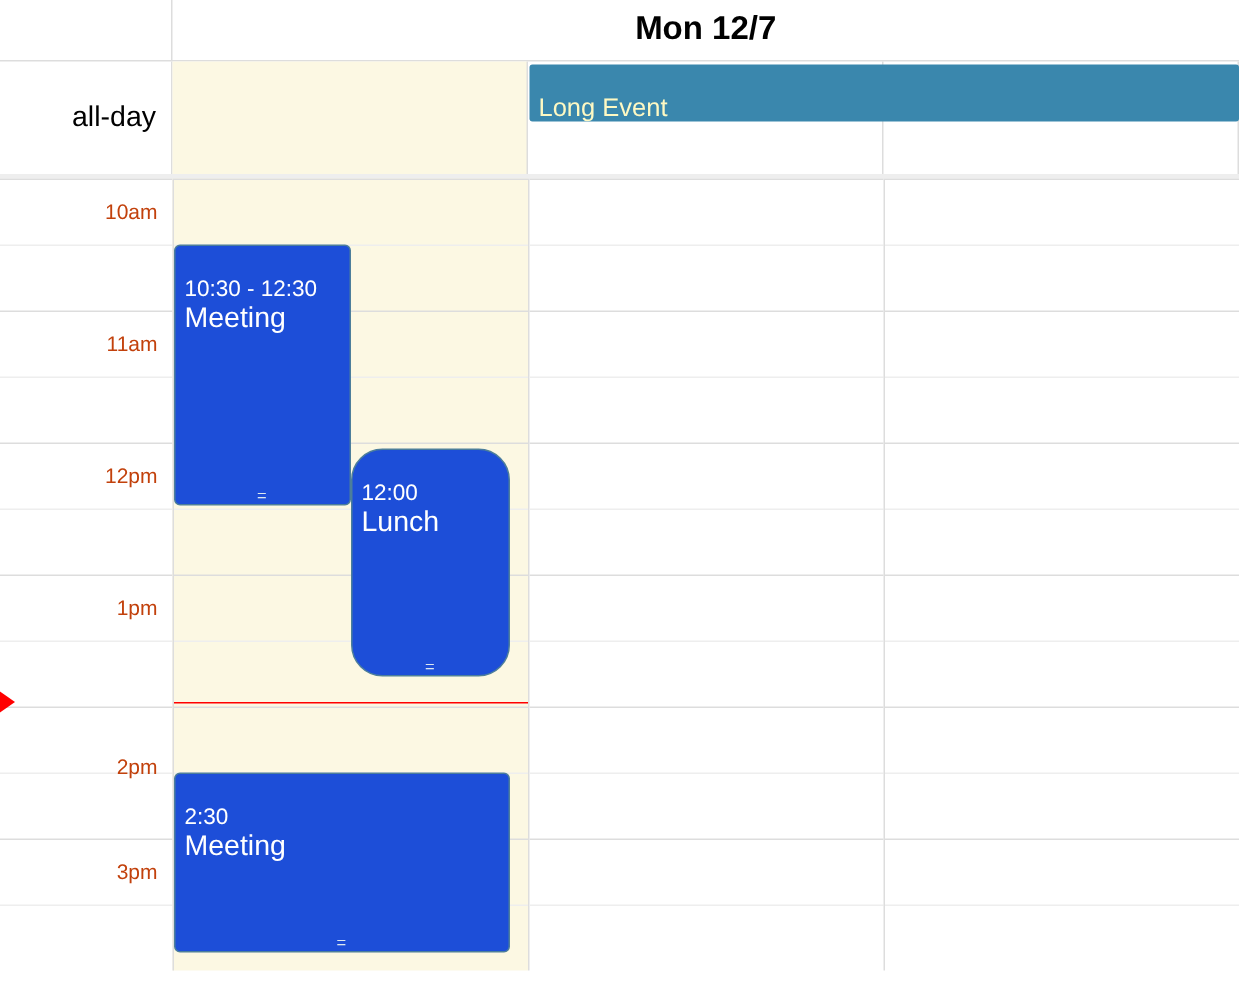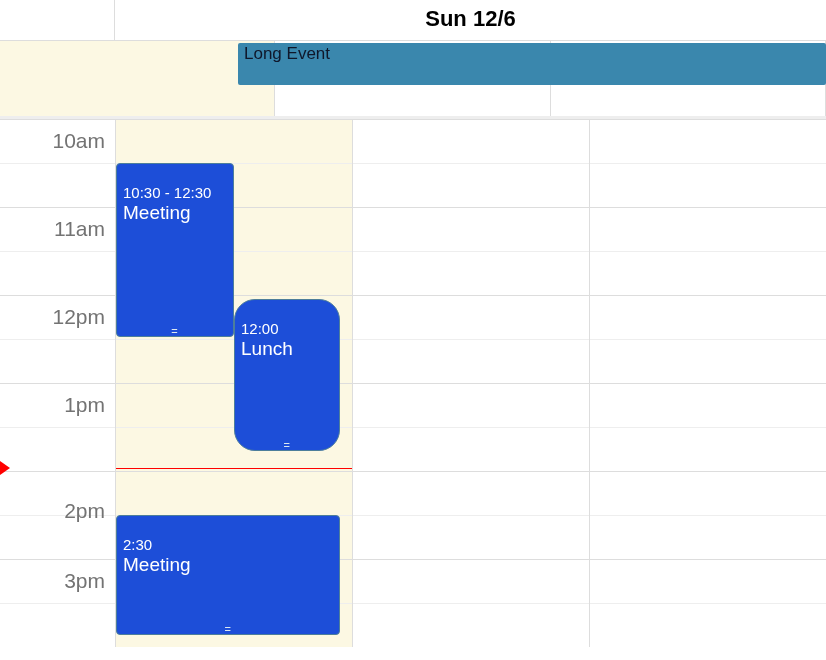--- a/index.html
+++ b/index.html
@@ -63,25 +63,25 @@
     flex: 1;
     position: relative;
   }
   .allday .day-col:last-child { border-right: none; }
   .allday .day-col.today {
     background: #fcf8e3;
   }
   .allday-event {
     position: absolute;
     top: 2px;
-    height: 42px;
+    height: 18px;
     background: #3a87ad;
-    color: #0f172a;
+    color: #fef9c3;
     font-size: 17px;
-    padding: 1px 6px;
+    padding: 19px 6px;
     border-radius: 2px;
     white-space: nowrap;
     overflow: hidden;
     cursor: pointer;
   }
 
   
   .timed {
     display: flex;
     position: relative;
@@ -107,23 +107,23 @@
   .slot {
     height: 44px;
     border-top: 1px solid #eee;
   }
   .slot.major {
     border-top: 1px solid #ddd;
   }
   .axis .hour-label {
     position: absolute;
     right: 10px;
-    font-size: 21px;
+    font-size: 14px;
     transform: translateY(-50%);
-    color: #737373;
+    color: #c2410c;
   }
 
   
   .now-arrow {
     position: absolute;
     left: 0;
     width: 0;
     height: 0;
     border-top: 7px solid transparent;
     border-bottom: 7px solid transparent;
@@ -171,24 +171,25 @@
     letter-spacing: 1px;
   }
 </style>
 </head>
 <body>
 
 <div class="calendar">
 
   <div class="header">
     <div class="axis-cell"></div>
-    <div class="day-head today" style="flex: 1 1 0%;">Sun 12/6</div>
+    <div class="day-head" style="flex: 1 1 0%;">Mon 12/7</div>
   </div>
 
   <div class="allday">
+    <div class="axis-cell">all-day</div>
     <div class="days">
       <div class="day-col today"></div>
       <div class="day-col"></div>
       <div class="day-col"></div>
     <div class="allday-event" style="left: 238px; right: 0px;">Long Event</div>
       </div>
   </div>
 
   <div class="timed">
     <div class="axis">

